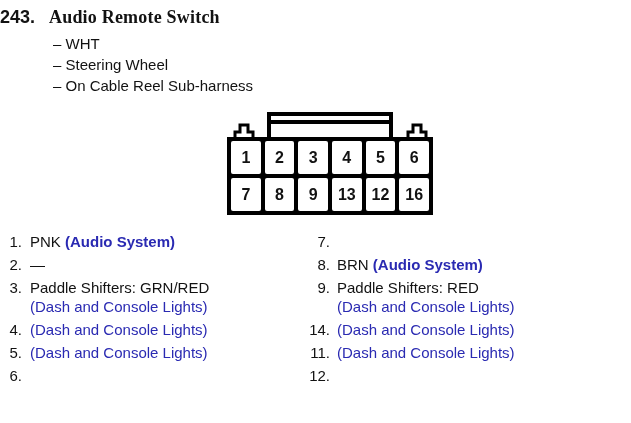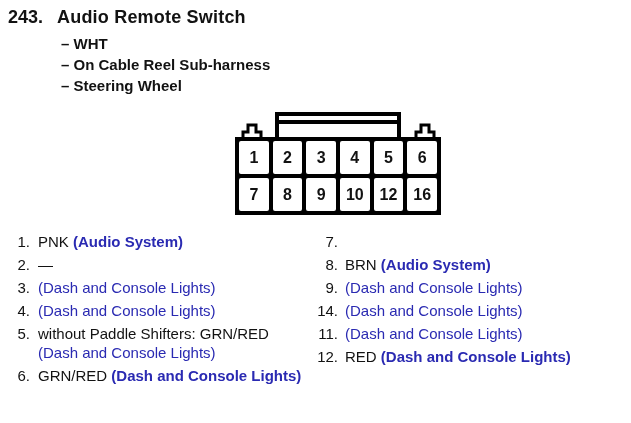--- a/index.html
+++ b/index.html
@@ -3,27 +3,27 @@
 <meta charset="utf-8">
 <style>
   :root { --blue: #2a2ab2; --ink: #121212; }
   * { box-sizing: border-box; }
   html, body { margin: 0; padding: 0; }
   body {
     width: 631px; height: 423px; overflow: hidden;
     background: #ffffff; color: var(--ink);
     font-family: "Liberation Sans", sans-serif;
   }
-  .page { position: relative; padding: 7px 0 0 8px; width: 631px; height: 423px; border-radius: 15px; }
+  .page { position: relative; padding: 7px 0 0 0; width: 631px; height: 423px; border-radius: 15px; }
 
   
   .header-row { display: flex; align-items: baseline; }
   .sec-num { font-weight: bold; font-size: 18px; width: 49px; flex-shrink: 0; }
-  .page-title { font-weight: bold; font-size: 18px; letter-spacing: 0.2px; }
-  .bullets { margin: 5px 0 0 53px; font-size: 15px; line-height: 21px; font-weight: bold; }
+  .page-title { font-weight: bold; font-size: 18px; letter-spacing: 0.2px; font-family: Liberation Serif, serif; }
+  .bullets { margin: 5px 0 0 53px; font-size: 15px; line-height: 21px; }
 
   
   .connector { position: relative; margin: 41px 0 0 227px; width: 206px; }
   .latch {
     position: absolute; left: 40px; top: -25px; width: 126px; height: 26px;
     border: 4px solid #000; border-bottom: none; background: #fff;
   }
   .latch-line { height: 0; border-top: 4px solid #000; margin-top: 4px; }
   .bump { position: absolute; top: -14px; width: 22px; height: 15px; }
   .bump-left { left: 6px; }
@@ -55,22 +55,22 @@
 
 <div class="page">
 
   <div class="header-row">
     <span class="sec-num">243.</span>
     <span class="page-title">Audio Remote Switch</span>
   </div>
 
   <div class="bullets">
     <div>– WHT</div>
+    <div>– Steering Wheel</div>
     <div>– On Cable Reel Sub-harness</div>
-    <div>– Steering Wheel</div>
   </div>
 
   <div class="connector">
     <div class="latch">
       <div class="latch-line"></div>
     </div>
     <svg class="bump bump-left" viewBox="0 0 22 15" width="22" height="15">
       <path d="M2 15 V9 H7 V2 H15 V9 H20 V15" fill="#ffffff" stroke="#000000" stroke-width="3"></path>
     </svg>
     <svg class="bump bump-right" viewBox="0 0 22 15" width="22" height="15">
@@ -79,21 +79,21 @@
     <div class="conn-body">
       <div class="cell">1</div>
       <div class="cell">2</div>
       <div class="cell">3</div>
       <div class="cell">4</div>
       <div class="cell">5</div>
       <div class="cell">6</div>
       <div class="cell">7</div>
       <div class="cell">8</div>
       <div class="cell">9</div>
-      <div class="cell">10</div>
+      <div class="cell">13</div>
       <div class="cell">12</div>
       <div class="cell">16</div>
     </div>
   </div>
 
   <div class="pins">
 
     <div class="col-left">
       <div class="pin-item">
         <span class="pin-num">1.</span>
@@ -107,86 +107,77 @@
         <span class="pin-num">2.</span>
         <span class="pin-body">
           <span>—</span>
           
           
         </span>
       </div>
       <div class="pin-item">
         <span class="pin-num">3.</span>
         <span class="pin-body">
+          <span>Paddle Shifters: GRN/RED</span>
           
           <span class="line2">(Dash and Console Lights)</span>
         </span>
       </div>
       <div class="pin-item">
         <span class="pin-num">4.</span>
         <span class="pin-body">
           
           <span class="line2">(Dash and Console Lights)</span>
         </span>
       </div>
       <div class="pin-item">
         <span class="pin-num">5.</span>
         <span class="pin-body">
-          <span>without Paddle Shifters: GRN/RED</span>
           
           <span class="line2">(Dash and Console Lights)</span>
         </span>
       </div>
       <div class="pin-item">
         <span class="pin-num">6.</span>
-        <span class="pin-body">
-          <span>GRN/RED</span>
-          <span class="inline-blue blue">(Dash and Console Lights)</span>
-          
-        </span>
       </div>
     </div>
 
     <div class="col-right">
       <div class="pin-item">
         <span class="pin-num">7.</span>
       </div>
       <div class="pin-item">
         <span class="pin-num">8.</span>
         <span class="pin-body">
           <span>BRN</span>
           <span class="inline-blue blue">(Audio System)</span>
           
         </span>
       </div>
       <div class="pin-item">
         <span class="pin-num">9.</span>
         <span class="pin-body">
+          <span>Paddle Shifters: RED</span>
           
           <span class="line2">(Dash and Console Lights)</span>
         </span>
       </div>
       <div class="pin-item">
         <span class="pin-num">14.</span>
         <span class="pin-body">
           
           <span class="line2">(Dash and Console Lights)</span>
         </span>
       </div>
       <div class="pin-item">
         <span class="pin-num">11.</span>
         <span class="pin-body">
           
           <span class="line2">(Dash and Console Lights)</span>
         </span>
       </div>
       <div class="pin-item">
         <span class="pin-num">12.</span>
-        <span class="pin-body">
-          <span>RED</span>
-          <span class="inline-blue blue">(Dash and Console Lights)</span>
-          
-        </span>
       </div>
     </div>
 
   </div>
 </div>
 
 </body></html>

